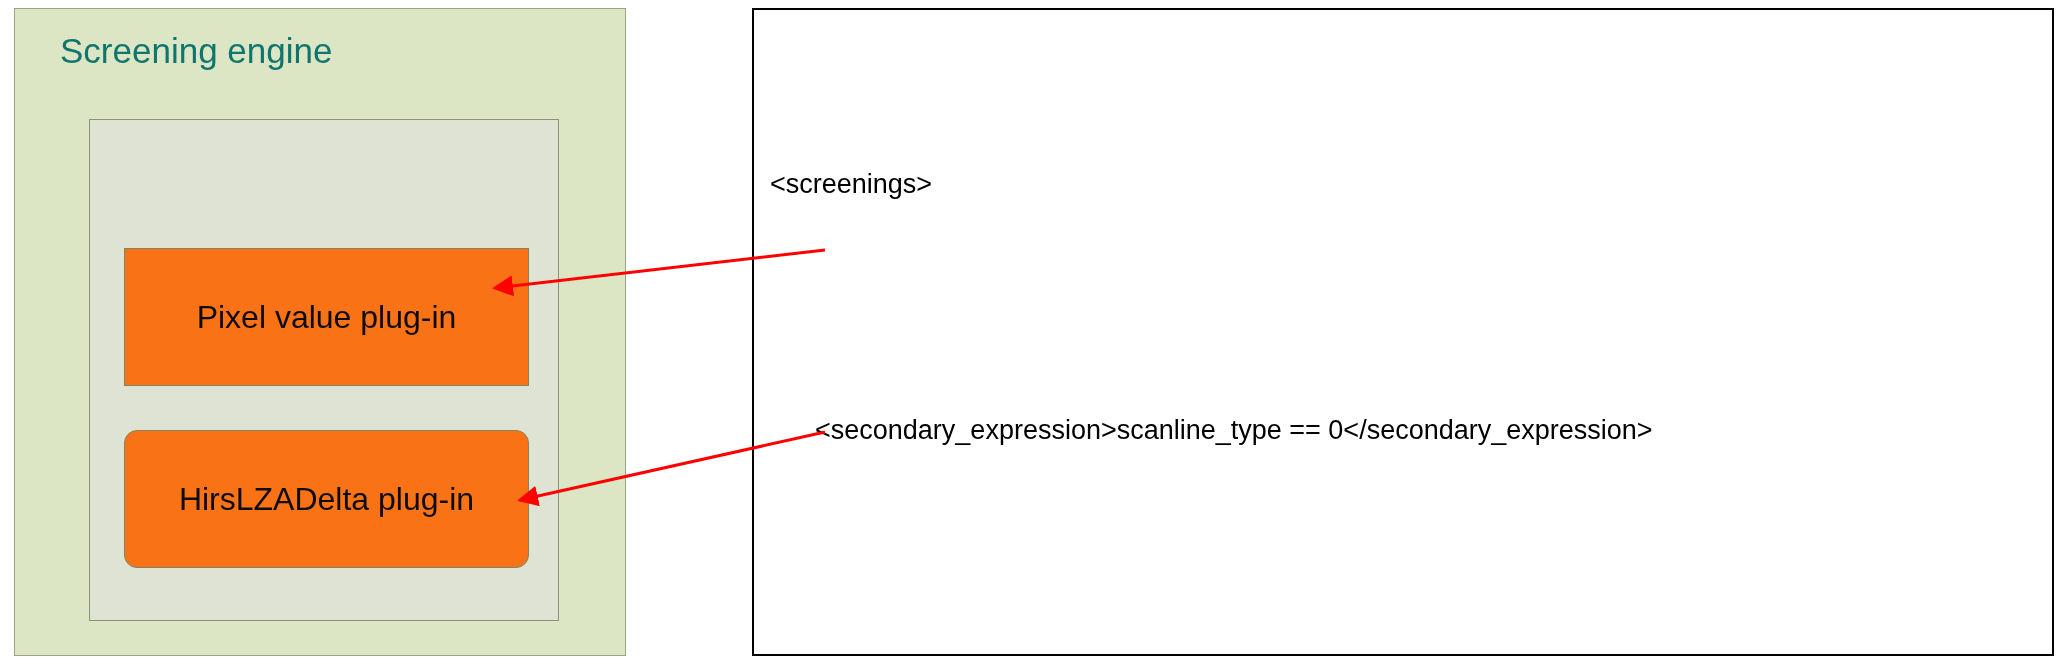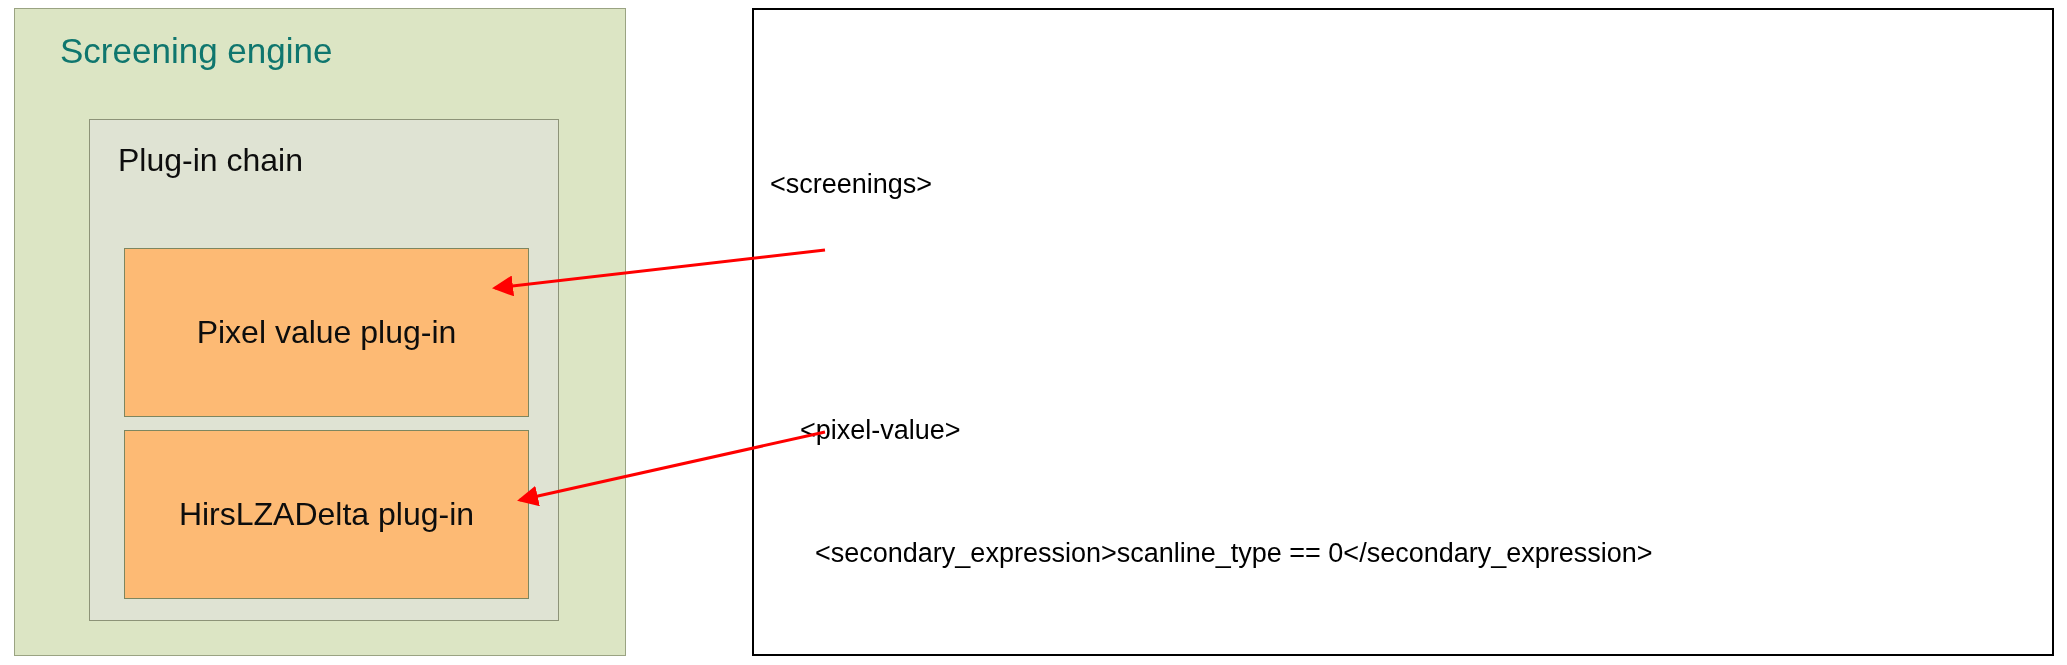--- a/index.html
+++ b/index.html
@@ -54,30 +54,30 @@
     top: 22px;
     font-size: 32px;
     color: #0d0d0d;
     white-space: nowrap;
   }
 
   .plugin-box {
     position: absolute;
     left: 34px;
     width: 405px;
-    height: 169px;
-    background: #fdba74;
+    height: 138px;
+    background: #f97316;
     border: 1px solid #7d865f;
     box-sizing: border-box;
     display: flex;
     align-items: center;
     justify-content: center;
   }
   .plugin-box.first { top: 128px; }
-  .plugin-box.second { top: 310px; }
+  .plugin-box.second { top: 310px; border-radius: 13px; }
   .plugin-label {
     font-size: 32px;
     color: #0d0d0d;
     white-space: nowrap;
     text-align: center;
   }
 
   
   .xml-panel {
     position: absolute;
@@ -116,37 +116,35 @@
 </style>
 </head>
 <body>
 
 <div id="canvas">
 
   <div class="engine-box">
     <div class="engine-title">Screening engine</div>
 
     <div class="chain-box">
-      <div class="chain-title">Plug-in chain</div>
 
       <div class="plugin-box first">
         <span class="plugin-label">Pixel value plug-in</span>
       </div>
 
       <div class="plugin-box second">
         <span class="plugin-label">HirsLZADelta plug-in</span>
       </div>
     </div>
   </div>
 
   <div class="xml-panel">
     <div class="xml-code">
       <div class="xml-line">&lt;screenings&gt;</div>
       <div class="xml-line"></div>
-      <div class="xml-line">    &lt;pixel-value&gt;</div>
       <div class="xml-line">      &lt;secondary_expression&gt;scanline_type == 0&lt;/secondary_expression&gt;</div>
       
       
       
       
       
       
       
     </div>
   </div>

